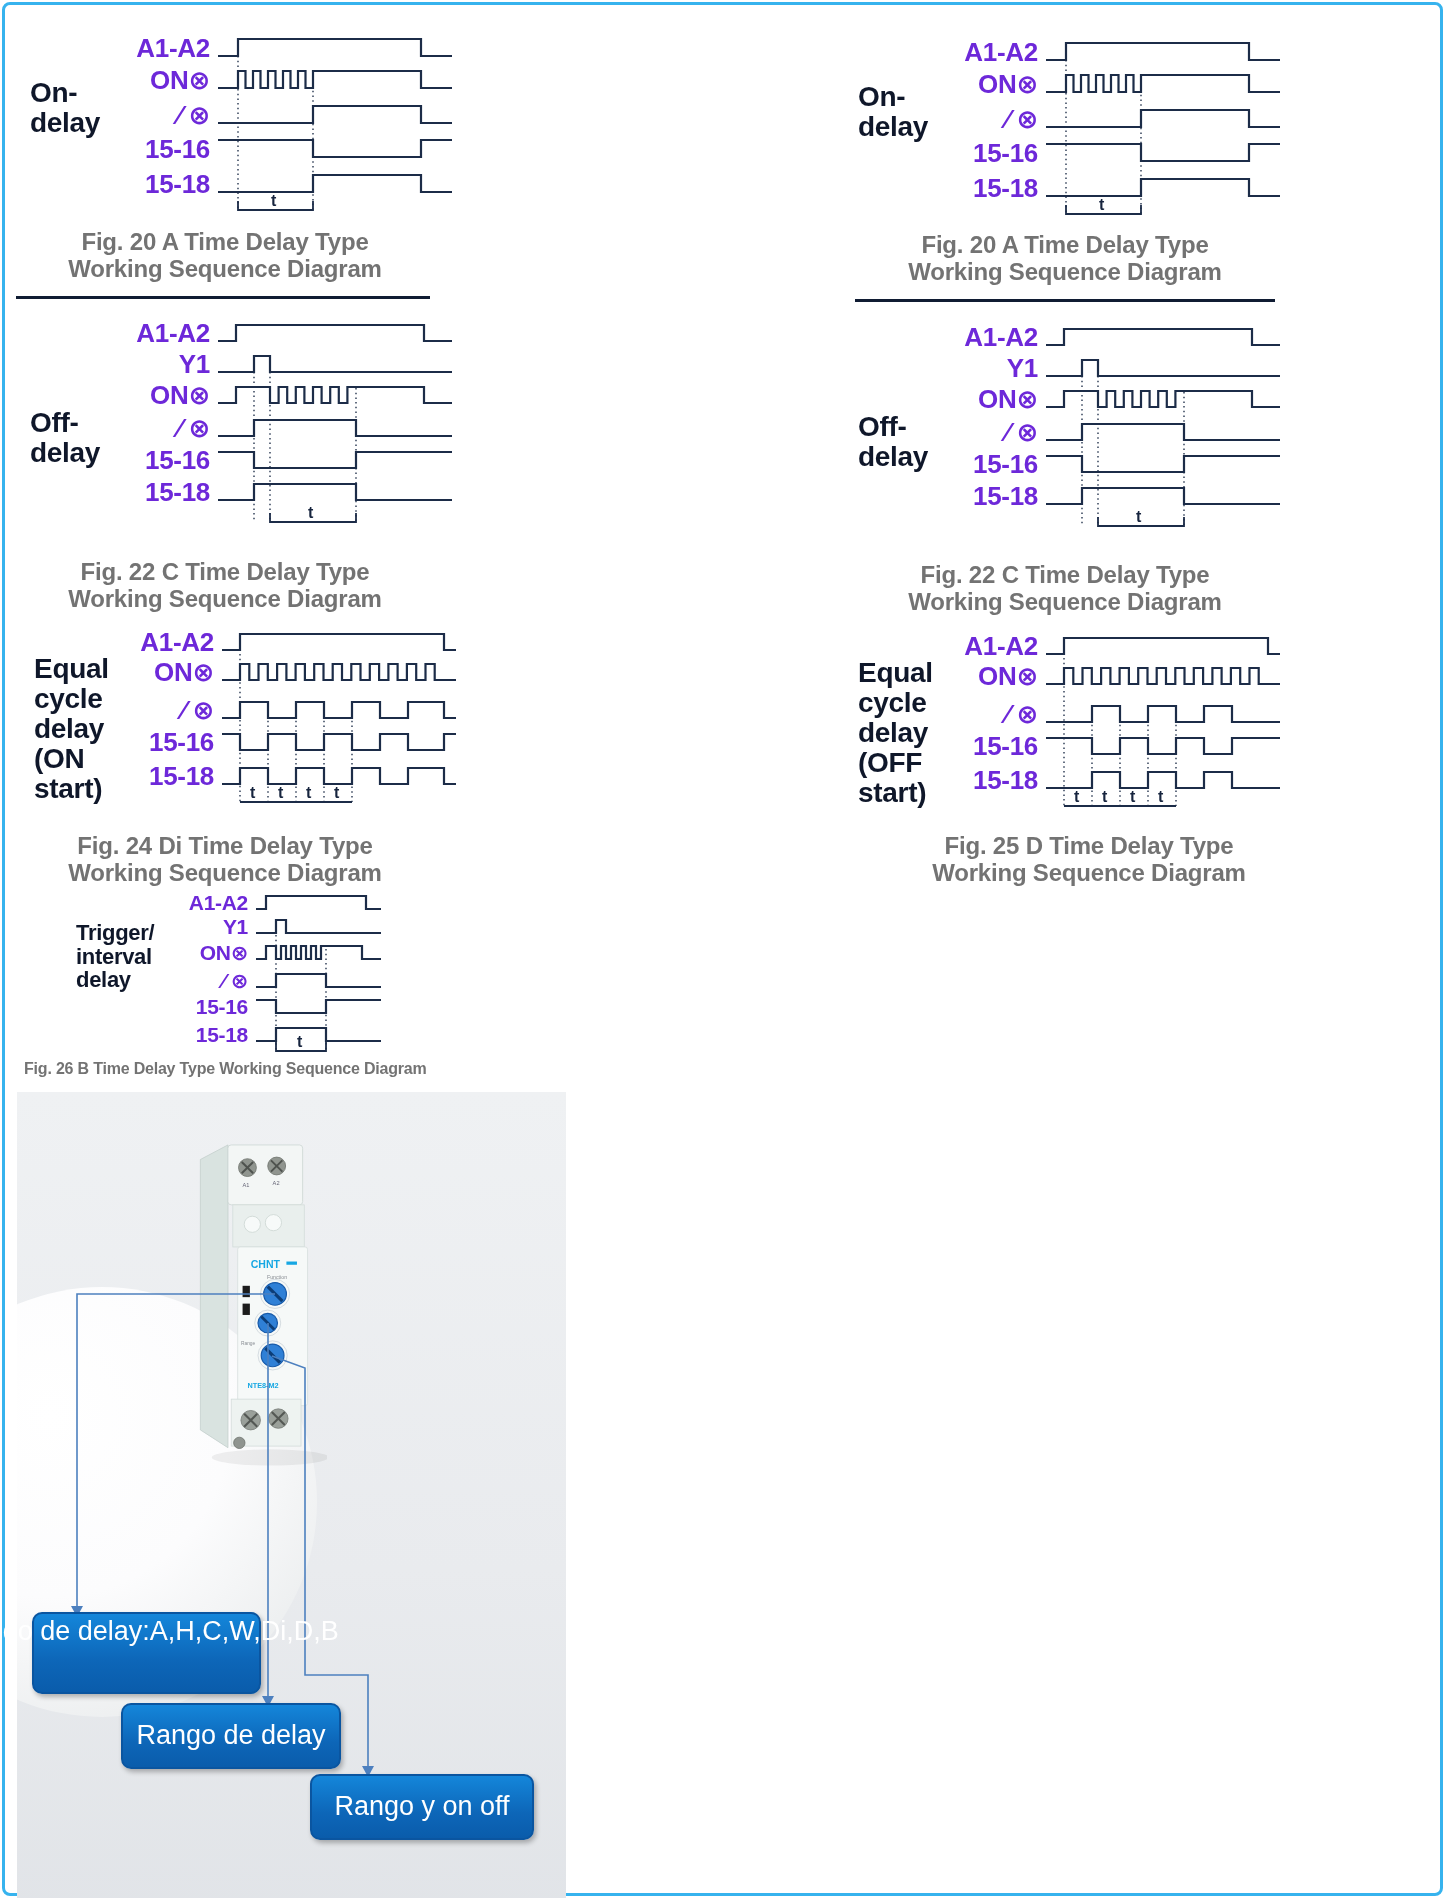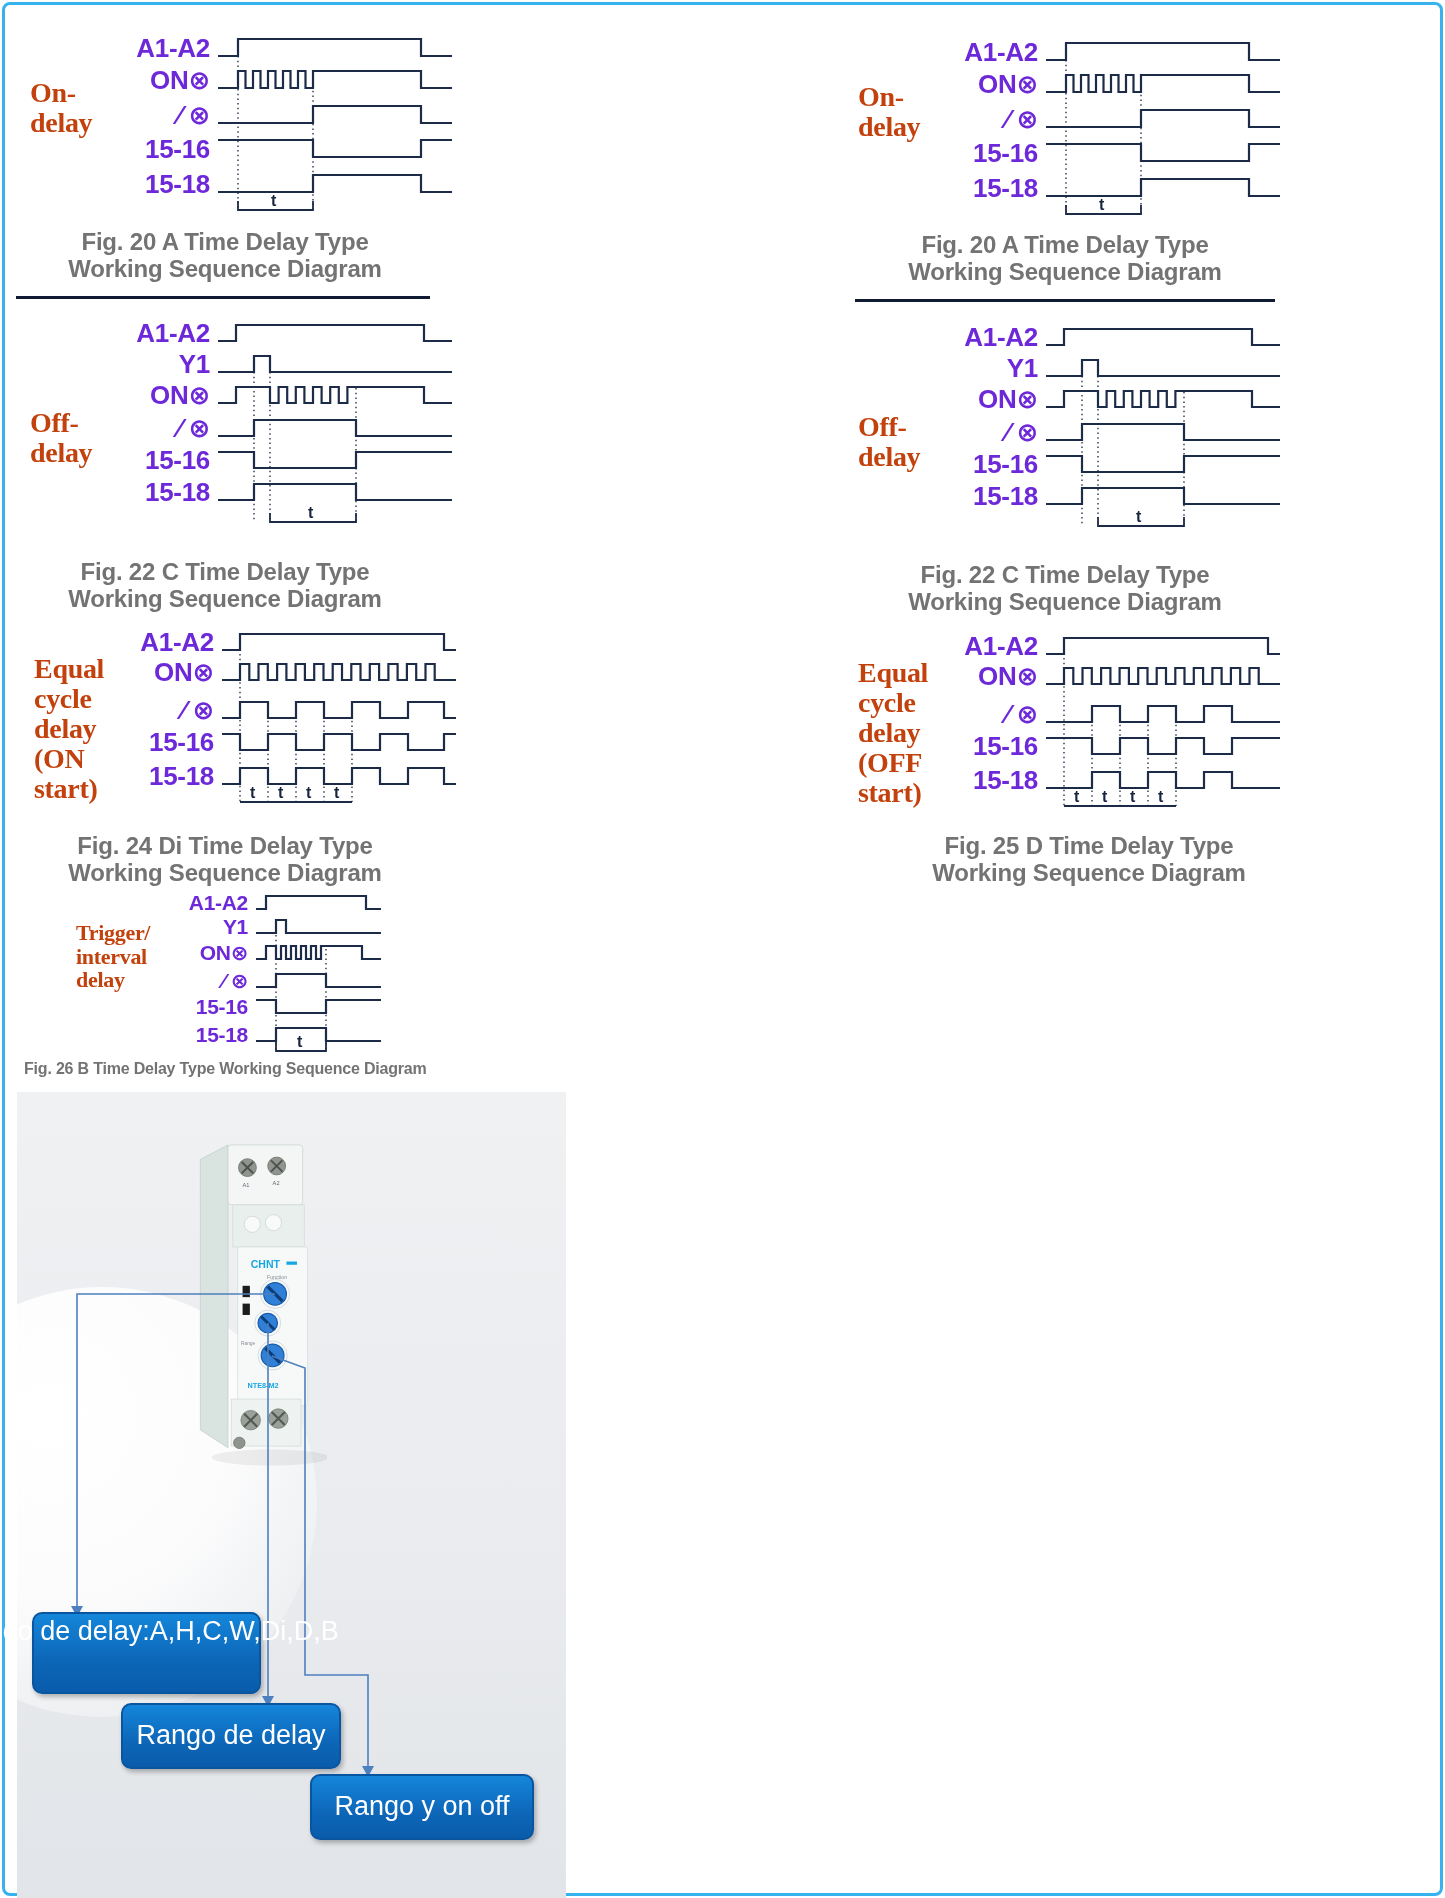--- a/index.html
+++ b/index.html
@@ -3,22 +3,22 @@
 <meta charset="utf-8">
 <style>
   html,body{margin:0;padding:0;}
   body{width:1445px;height:1898px;position:relative;background:#ffffff;
        font-family:"Liberation Sans","DejaVu Sans",sans-serif;overflow:hidden;}
   .frame{position:absolute;left:2px;top:2px;right:2px;bottom:2px;
          border:3px solid #36b3ee;border-radius:8px;pointer-events:none;}
   
   .diag{position:absolute;}
   .diag svg{position:absolute;top:0;overflow:visible;}
-  .mode{position:absolute;left:0;font-weight:bold;color:#c2410c;
-        white-space:pre-line;line-height:1.07;letter-spacing:-0.3px;font-family:Liberation Serif, serif;}
+  .mode{position:absolute;left:0;font-weight:bold;color:#0f172a;
+        white-space:pre-line;line-height:1.07;letter-spacing:-0.3px;}
   .sig{position:absolute;text-align:right;font-weight:bold;color:#6d28d9;
        height:30px;line-height:30px;letter-spacing:-0.3px;}
   .cap{position:absolute;font-weight:bold;color:#737373;line-height:1.12;
        white-space:pre-line;letter-spacing:-0.2px;}
   .sep{position:absolute;height:3px;background:#101c33;}
   .wv{fill:none;stroke:#1c2c48;stroke-width:2.2px;stroke-linejoin:miter;}
   .gd{stroke:#26354f;stroke-width:1.4px;stroke-dasharray:1.5,3.2;}
   .bk{fill:none;stroke:#1c2c48;stroke-width:1.8px;}
   .tl{font:bold 16px "Liberation Sans","DejaVu Sans",sans-serif;fill:#16243e;}
   

